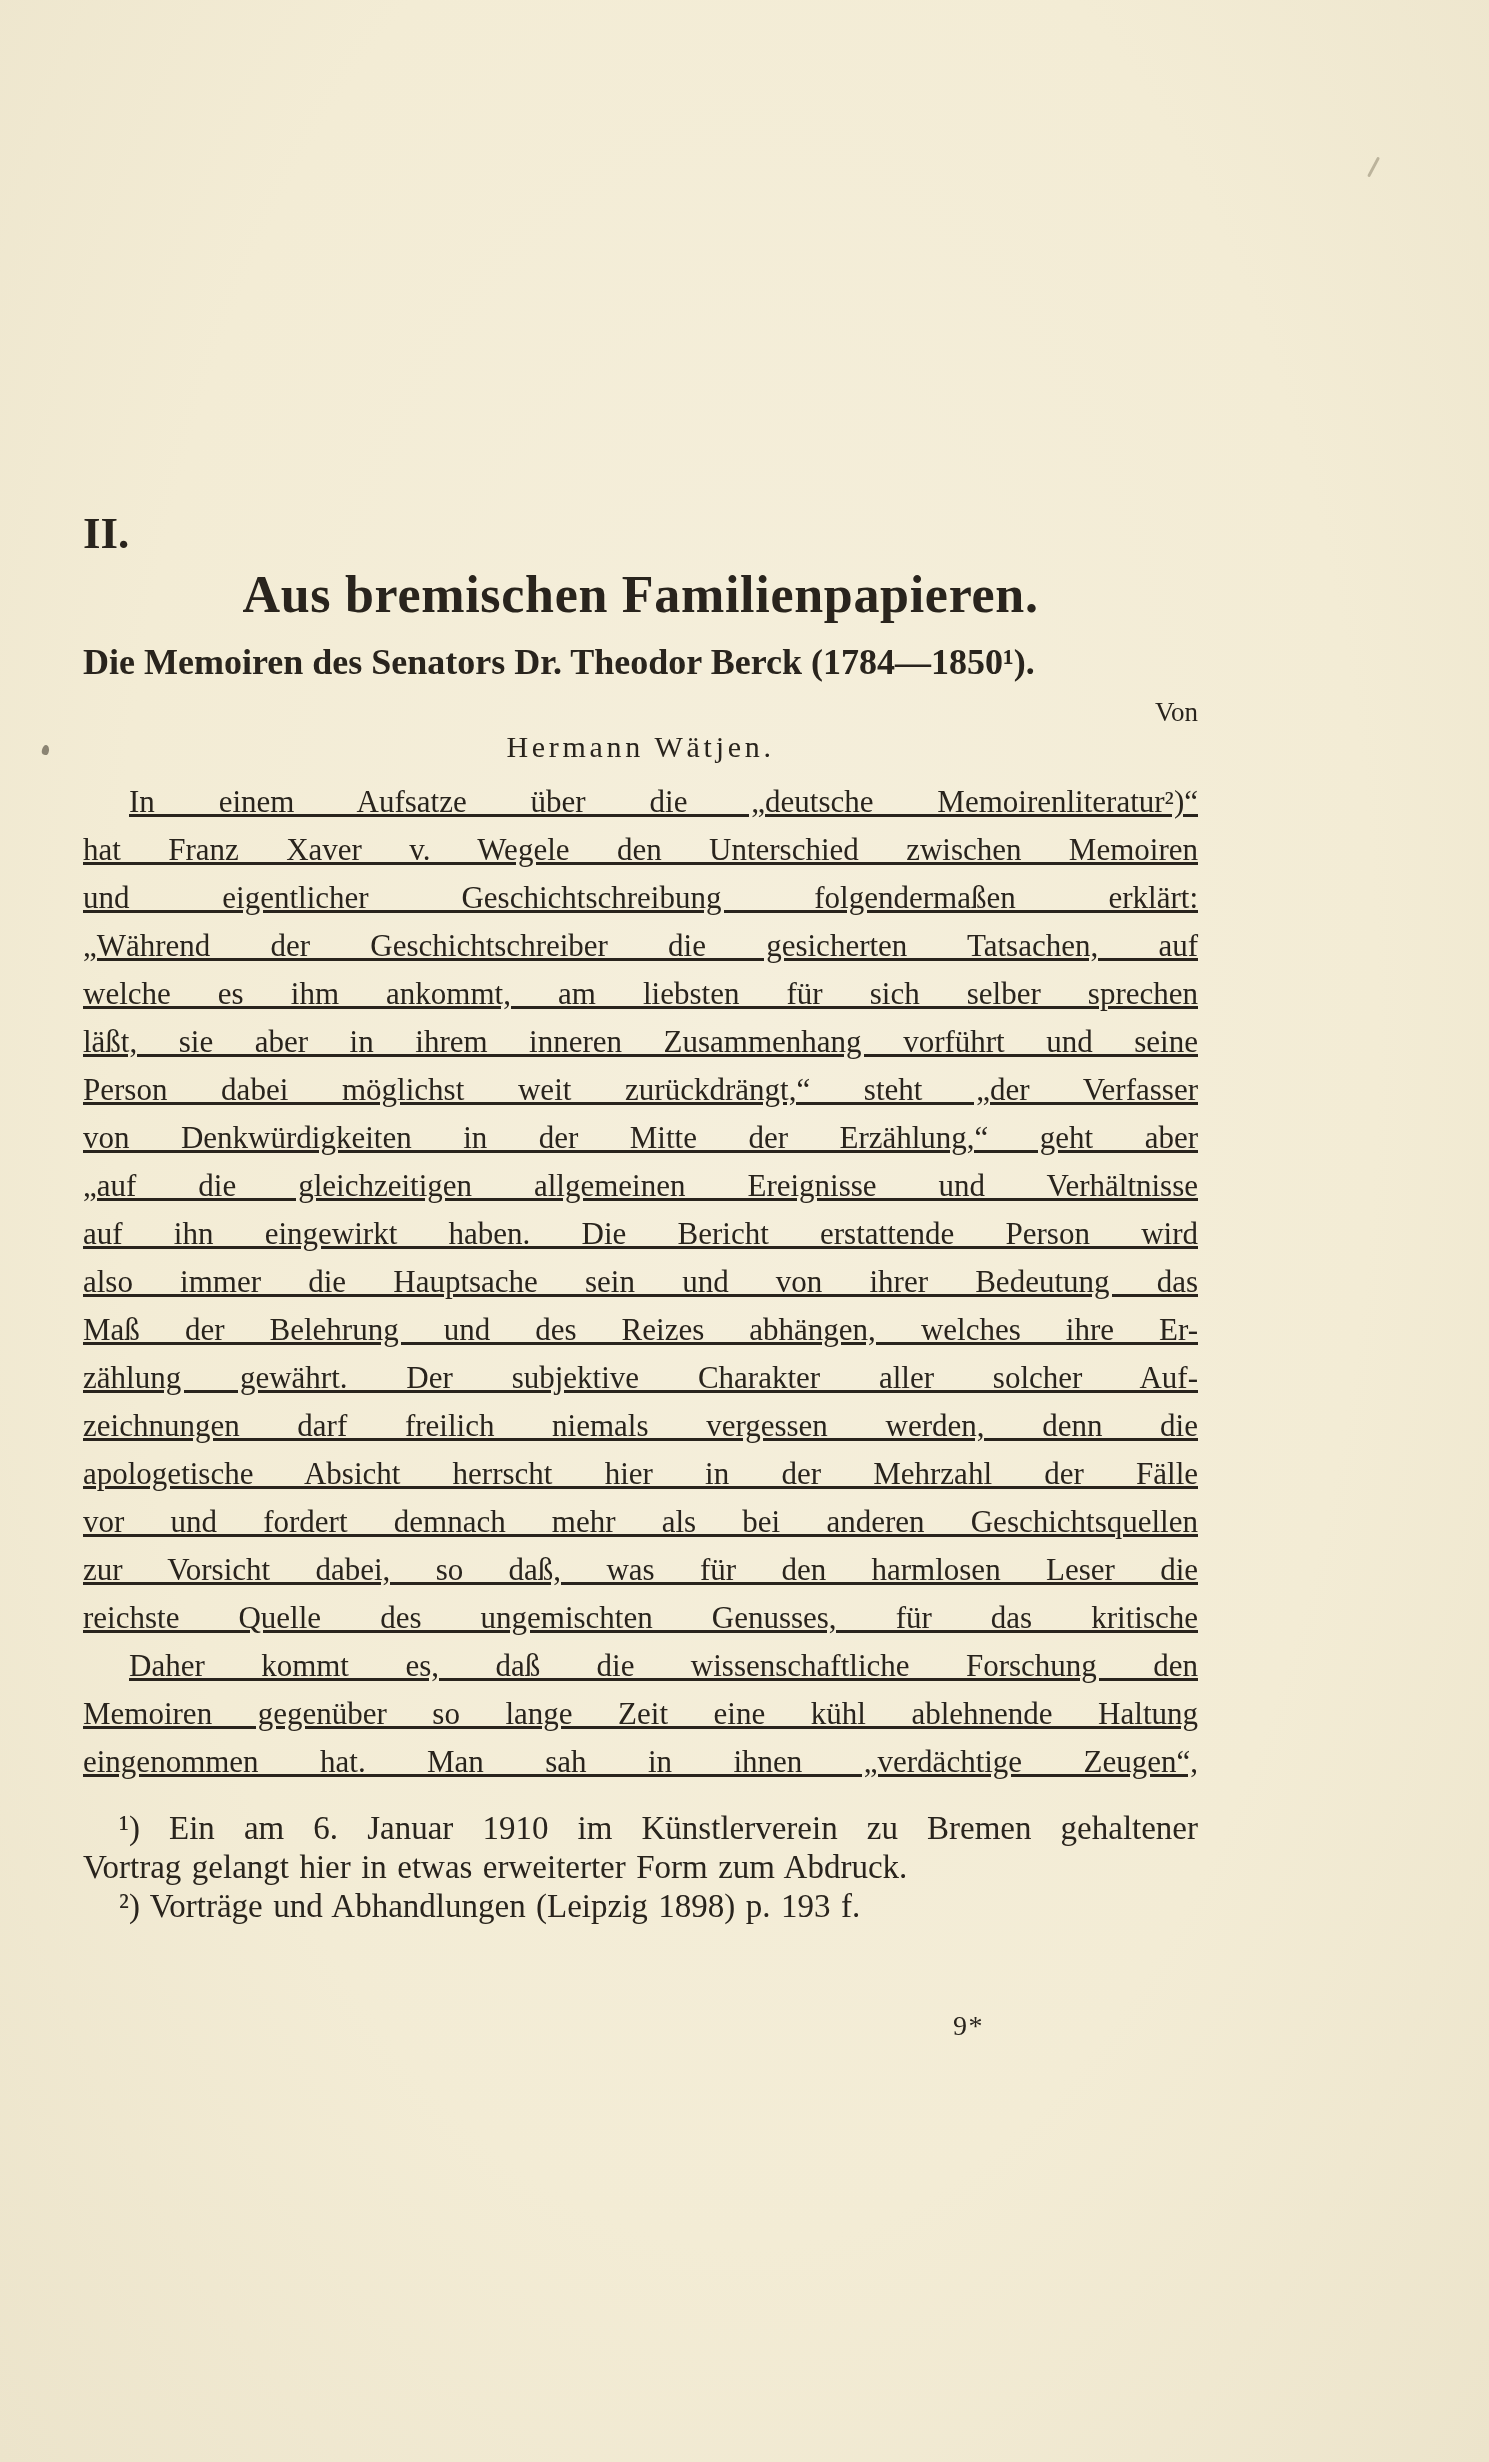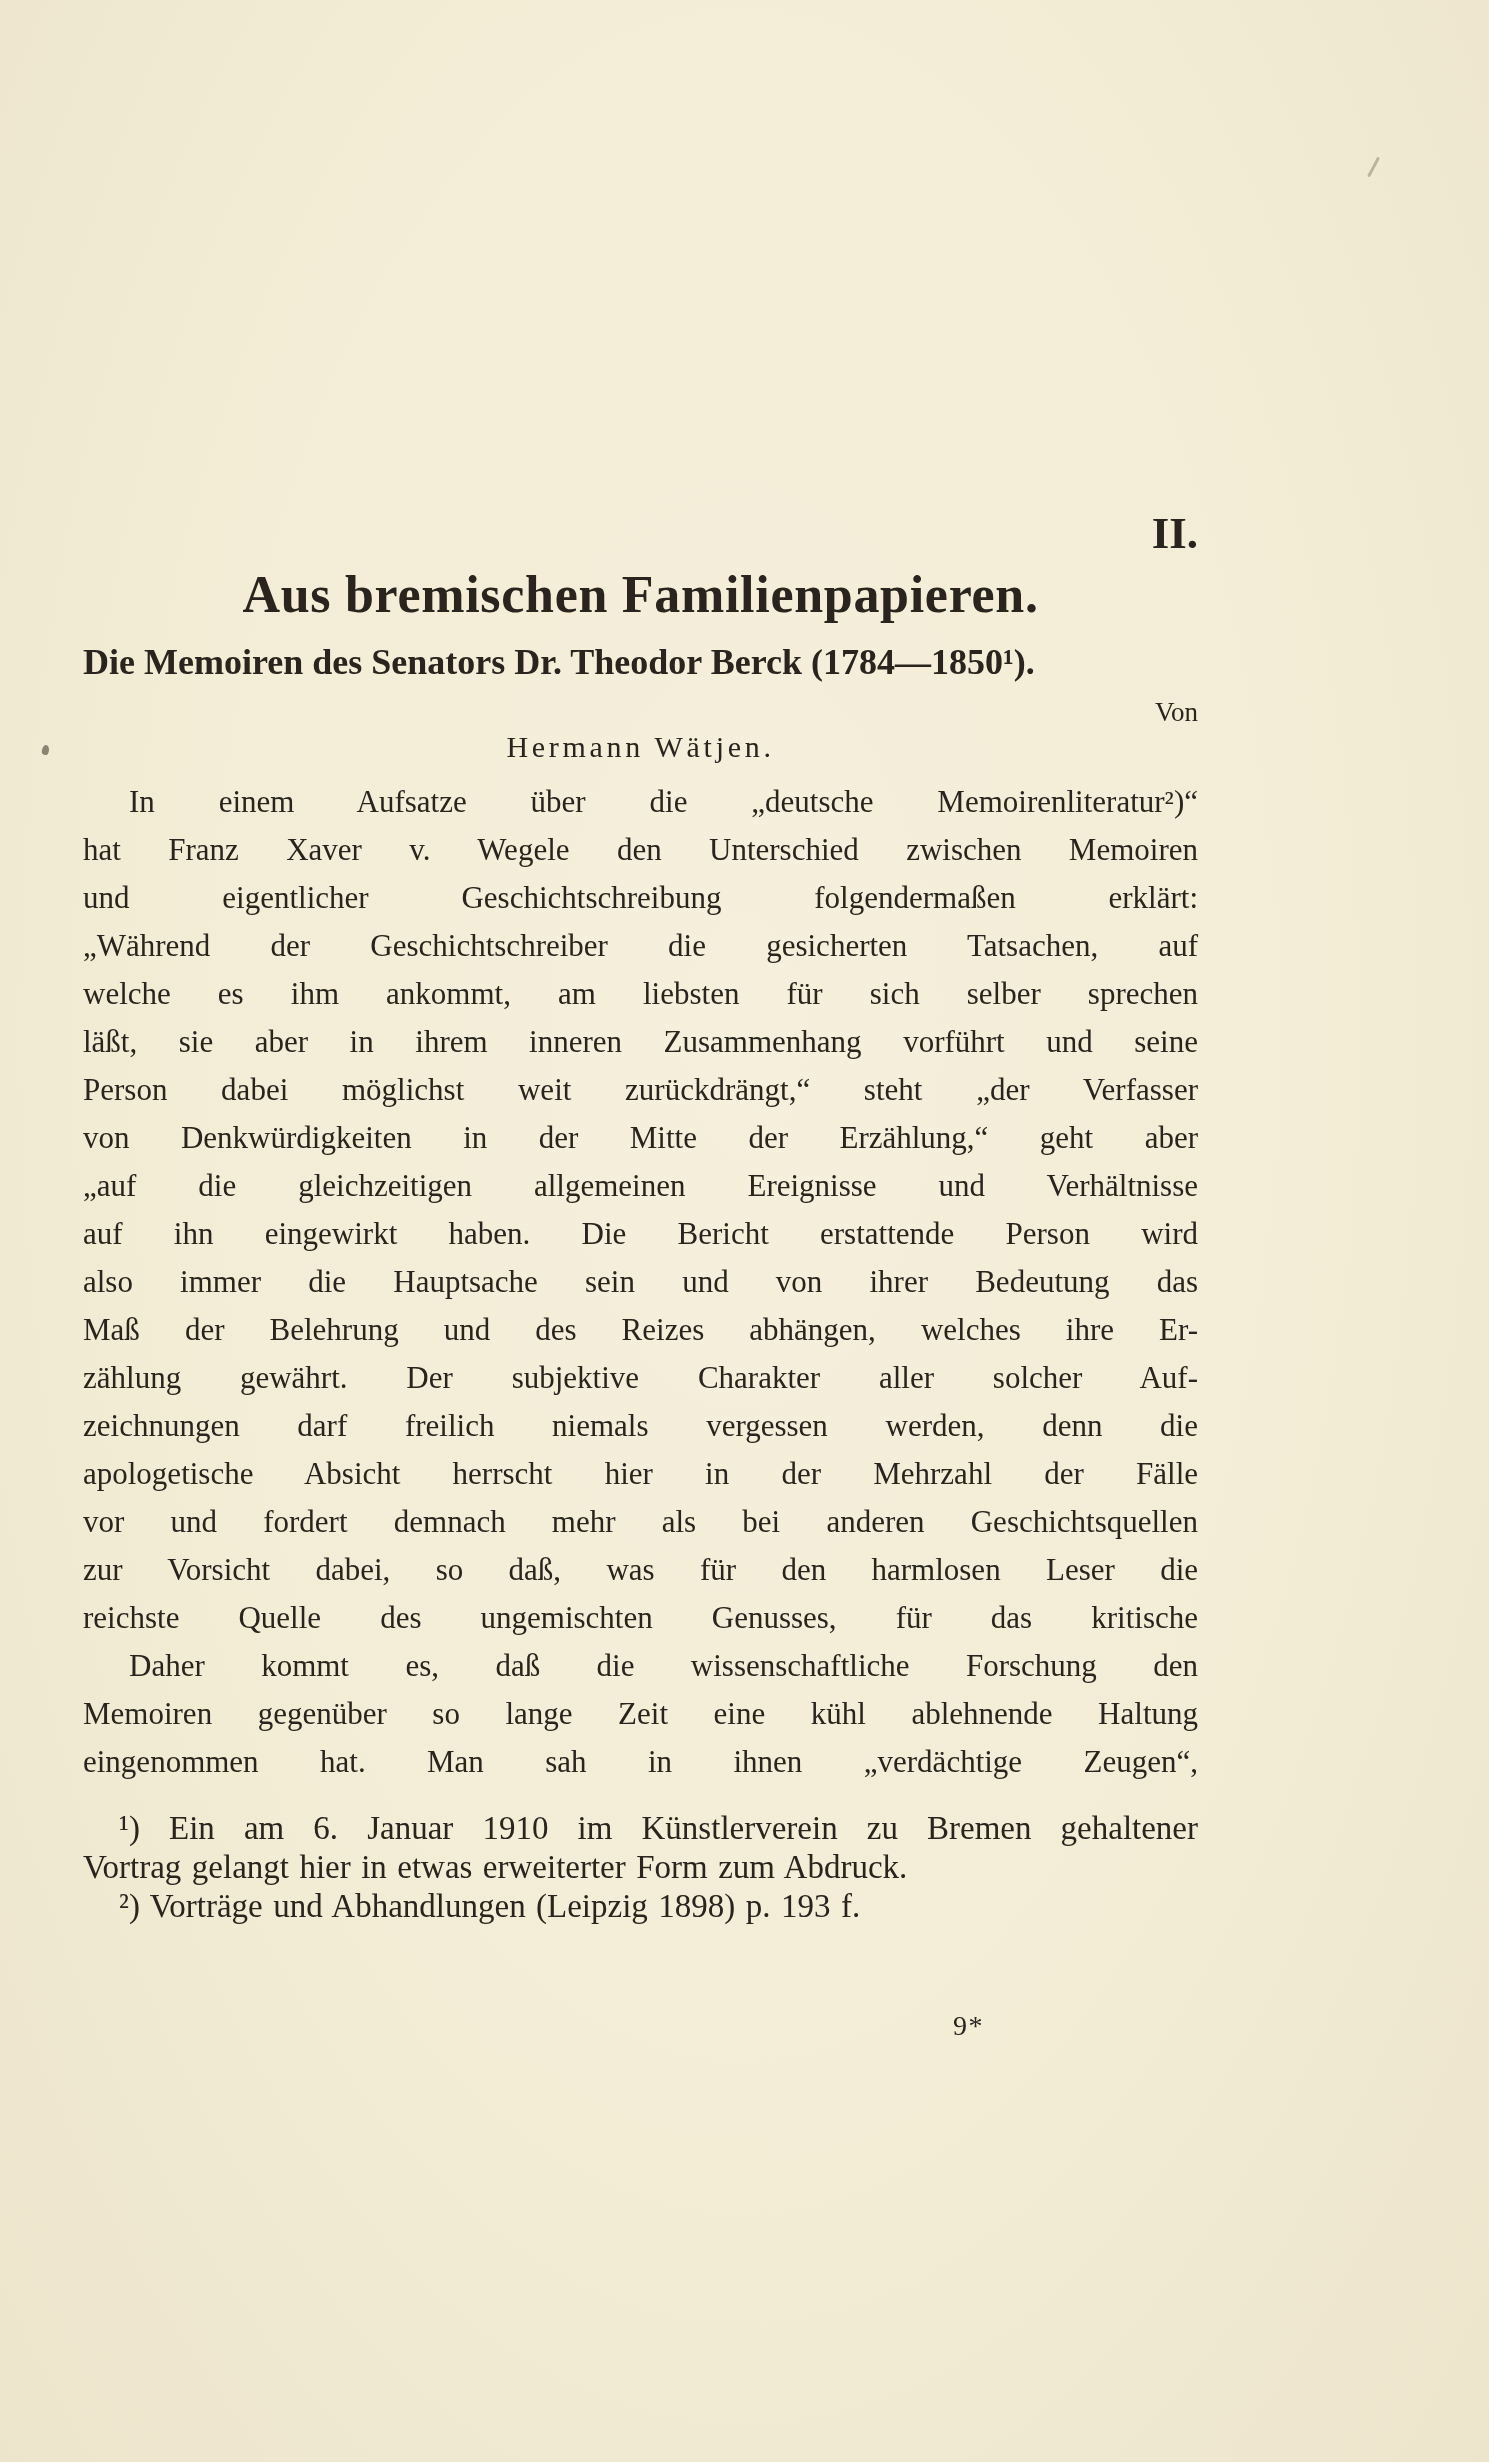--- a/index.html
+++ b/index.html
@@ -7,29 +7,29 @@
     position: relative;
     width: 1489px;
     height: 2462px;
     background: radial-gradient(ellipse at 50% 42%, #f5efdc 0%, #f3ecd5 60%, #ece4cb 100%);
     color: #29241d;
     font-family: "Liberation Serif", "DejaVu Serif", serif;
     overflow: hidden;
   }
   .content { position: absolute; left: 83px; top: 511px; width: 1115px; }
 
-  .chapter   { font-size: 45px; font-weight: bold; text-align: right; line-height: 1; }
+  .chapter   { font-size: 45px; font-weight: bold; text-align: left; line-height: 1; }
   .title     { font-size: 52px; font-weight: bold; text-align: center; margin-top: 13.4px; line-height: 1; letter-spacing: 0.7px; }
   .subtitle  { font-size: 36px; font-weight: bold; text-align: left; margin-top: 22.3px; line-height: 1; }
   .von       { font-size: 27px; text-align: right; margin-top: 19.4px; line-height: 1; }
   .author    { font-size: 30px; text-align: center; margin-top: 6px; line-height: 1; letter-spacing: 3.7px; }
 
   .bodytext  { margin-top: 16.4px; font-size: 31px; line-height: 48px; word-spacing: 3.7px; }
   .paragraph { margin: 0; }
-  .line { text-align: justify; text-align-last: justify; }
+  .line { text-align: justify; text-align-last: justify; text-decoration: underline; }
   .line.unjustified { text-align-last: left; }
   .line.indent { text-indent: 46px; }
 
   .footnotes { margin-top: 22.3px; font-size: 33px; line-height: 39px; word-spacing: 2.2px; }
   .fn-line { text-align: justify; text-align-last: justify; }
   .fn-line.unjustified { text-align-last: left; }
   .fn-line.indent { text-indent: 36px; }
 
   .page-signature { position: absolute; left: 953px; top: 2010px; font-size: 28px; letter-spacing: 1.5px; }
 

